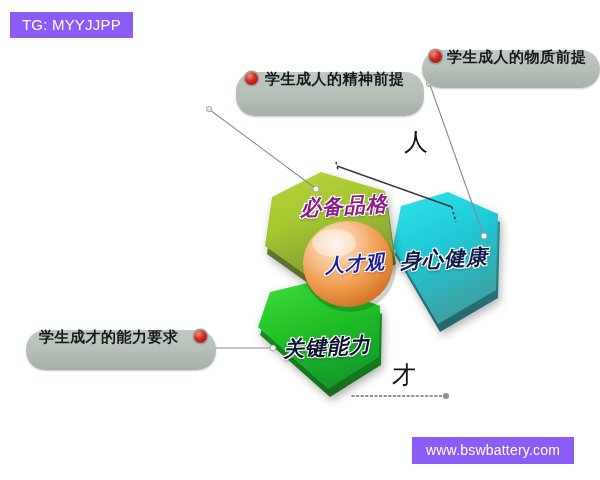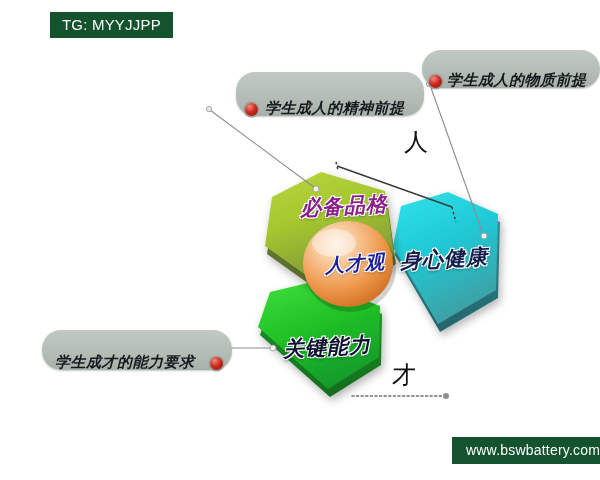--- a/index.html
+++ b/index.html
@@ -14,63 +14,61 @@
     position: relative;
     width: 600px;
     height: 480px;
     background: #ffffff;
     overflow: hidden;
   }
 
   
   .wm {
     position: absolute;
-    background: #14532d;
+    background: #8b5cf6;
     color: #ffffff;
     font-family: "Liberation Sans", sans-serif;
     letter-spacing: 0.2px;
     white-space: nowrap;
     display: flex;
     align-items: center;
     justify-content: center;
-    margin-left: 40px;
   }
   #wm-tg {
     left: 10px;
     top: 12px;
     padding: 4px 12px 5px 12px;
     font-size: 15px;
   }
   #wm-site {
     left: 412px;
     top: 437px;
-    padding: 5px 21px 6px 14px;
+    padding: 5px 14px 6px 14px;
     font-size: 14px;
     text-align: center;
   }
 
   
   #art {
     position: absolute;
     left: 0;
     top: 0;
     width: 600px;
     height: 480px;
   }
 
   
   .callout {
     position: absolute;
     background: linear-gradient(180deg, #c2c9c4 0%, #b4bdb6 55%, #a7b0a9 100%);
     border-radius: 19px;
     box-shadow: 0 1px 2px rgba(0,0,0,0.22);
     display: flex;
-    align-items: flex-end;
+    align-items: flex-start;
     box-sizing: border-box;
-    font-style: italic;
   }
   .callout .label {
     font-family: "DejaVu Sans", "Liberation Sans", sans-serif;
     font-weight: bold;
     font-size: 15px;
     color: #15181c;
     white-space: nowrap;
     line-height: 1;
     letter-spacing: 0.5px;
   }
@@ -101,21 +99,20 @@
     gap: 5px;
   }
   #callout-ability {
     left: 26px;
     top: 330px;
     width: 190px;
     height: 40px;
     padding: 0 9px 0 13px;
     gap: 7px;
     justify-content: space-between;
-    margin-left: 16px;
   }
 
   
   .hexlabel {
     position: absolute;
     font-family: "DejaVu Sans", "Liberation Sans", sans-serif;
     font-weight: bold;
     font-style: italic;
     white-space: nowrap;
     line-height: 1;

